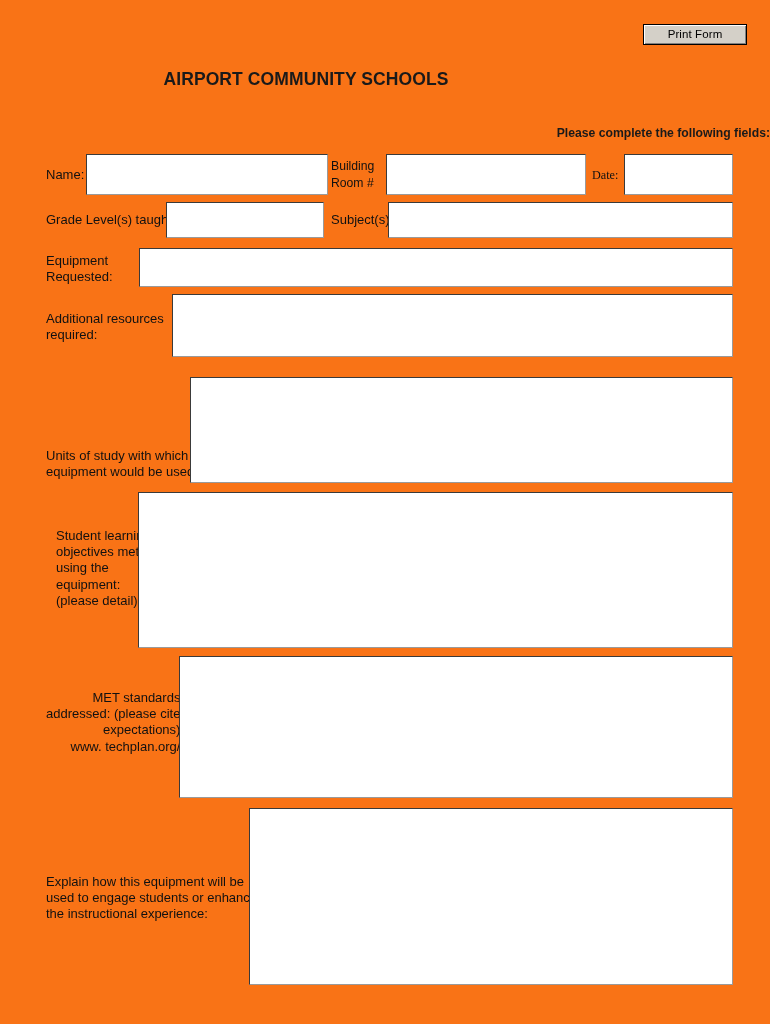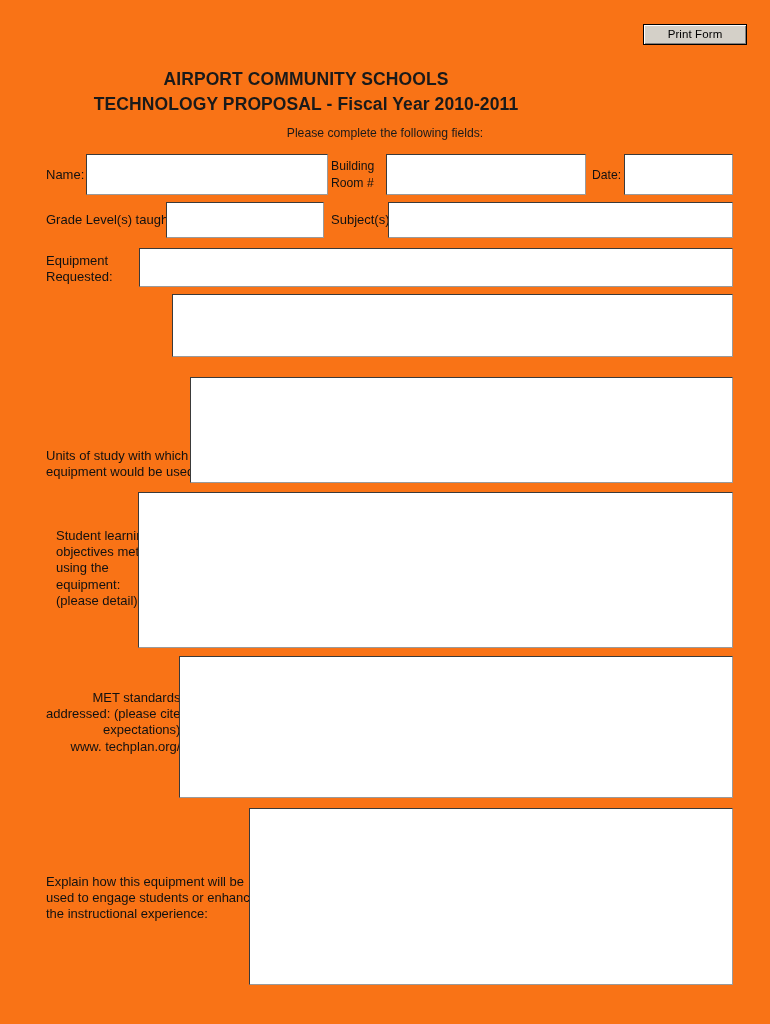--- a/index.html
+++ b/index.html
@@ -49,23 +49,23 @@
     letter-spacing: 0.1px;
     color: #1a1a1a;
   }
   #title1 { top: 69px; }
   #title2 { top: 94px; }
   .subtitle {
     position: absolute;
     left: 0;
     top: 126px;
     width: 770px;
-    text-align: center;
+    text-align: right;
     font-size: 12.2px;
-    font-weight: normal;
+    font-weight: bold;
     color: #1a1a1a;
   }
 
   
   .fbox {
     position: absolute;
     box-sizing: border-box;
     background: #ffffff;
     border-top: 1.3px solid #3a3a3a;
     border-left: 1.3px solid #3a3a3a;
@@ -95,43 +95,44 @@
   }
 </style>
 </head>
 <body>
 
 <div id="page">
 
   <div class="print-btn">Print Form</div>
 
   <div class="title-line" id="title1">AIRPORT COMMUNITY SCHOOLS</div>
-  <div class="title-line" id="title2">TECHNOLOGY PROPOSAL - Fiscal Year 2010-2011</div>
   <div class="subtitle">Please complete the following fields:</div>
 
   <div class="lbl" style="left:46px; top:167px;">Name:</div>
   <input class="fbox" type="text" style="left: 86px; top: 154px; width: 242px; height: 41px;" placeholder="">
 
   <div class="lbl alt" style="left:331px; top:158px;">Building
 Room #</div>
   <input class="fbox" type="text" style="left: 386px; top: 154px; width: 200px; height: 41px;" placeholder="">
 
-  <div class="lbl alt" style="left:592px; top:167px;">Date:</div>
+  <div class="lbl alt" style="left:592px; top:167px;font-family:Liberation Serif, serif;">Date:</div>
   <input class="fbox" type="text" style="left: 624px; top: 154px; width: 109px; height: 41px;" placeholder="">
 
   <div class="lbl" style="left:46px; top:212px;">Grade Level(s) taught:</div>
   <input class="fbox" type="text" style="left: 166px; top: 202px; width: 158px; height: 36px;" placeholder="">
 
   <div class="lbl" style="left:331px; top:212px;">Subject(s):</div>
   <input class="fbox" type="text" style="left: 388px; top: 202px; width: 345px; height: 36px;" placeholder="">
 
   <div class="lbl" style="left:46px; top:253px;">Equipment
 Requested:</div>
   <textarea class="fbox" style="left: 139px; top: 248px; width: 594px; height: 39px;" placeholder=""></textarea>
 
+  <div class="lbl" style="left:46px; top:311px;">Additional resources
+required:</div>
   <textarea class="fbox" style="left: 172px; top: 294px; width: 561px; height: 63px;" placeholder=""></textarea>
 
   <div class="lbl" style="left:46px; top:416px;margin-top:32px;">Units of study with which
 equipment would be used.</div>
   <textarea class="fbox" style="left: 190px; top: 377px; width: 543px; height: 106px;" placeholder=""></textarea>
 
   <div class="lbl" style="left:56px; top:528px;">Student learning
 objectives met
 using the
 equipment:

